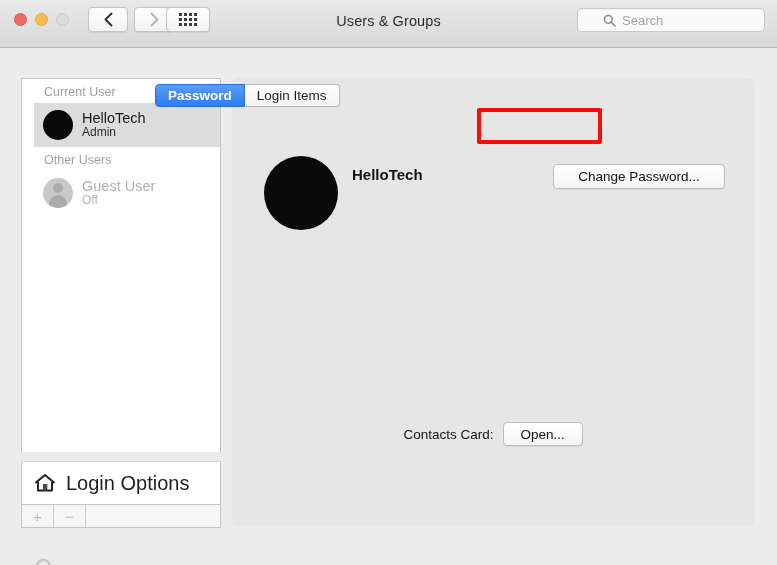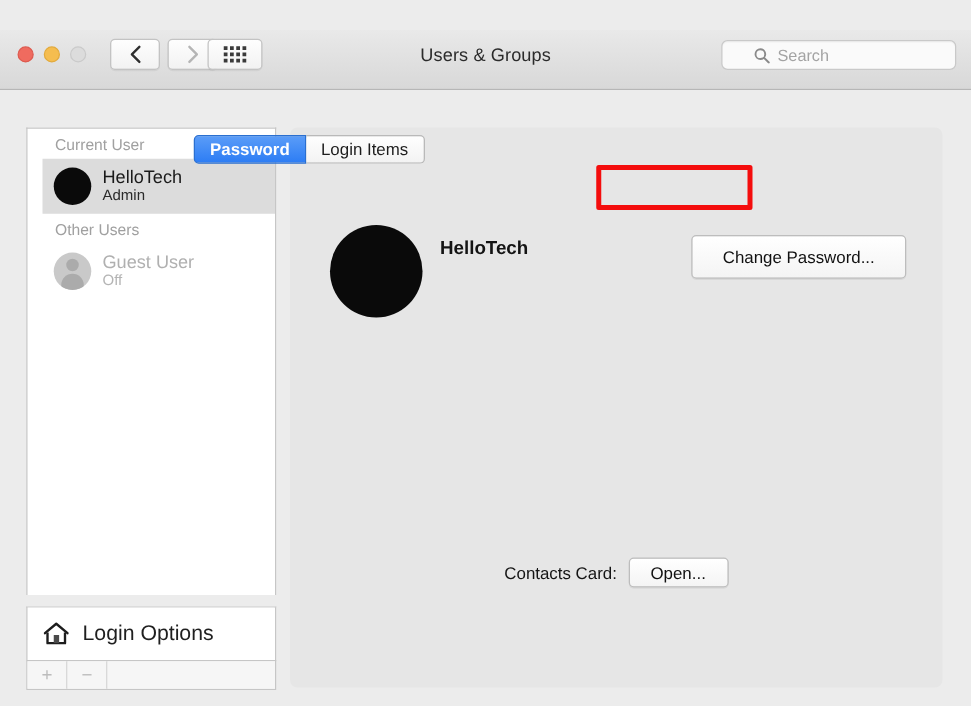--- a/index.html
+++ b/index.html
@@ -16,21 +16,20 @@
     width: 777px; height: 565px;
     background: #ececec;
   }
 
   
   .titlebar {
     position: relative;
     height: 48px;
     background: linear-gradient(to bottom, #e9e9e9 0%, #d8d8d8 100%);
     border-bottom: 1px solid #b6b6b6;
-    margin-top: 24px;
   }
   .traffic {
     position: absolute; left: 14px; top: 13px;
     display: flex; gap: 8px;
   }
   .tl { width: 13px; height: 13px; border-radius: 50%; }
   .tl-close  { background: #ef6b5f; border: 1px solid #dd5a4f; }
   .tl-min    { background: #f5bd4f; border: 1px solid #e2aa3d; }
   .tl-zoom   { background: #dcdcdc; border: 1px solid #cacaca; }
 
@@ -131,21 +130,21 @@
 
   .login-options {
     position: absolute; left: 21px; top: 413px;
     width: 200px; height: 44px;
     background: #fff;
     border: 1px solid #c6c6c6;
     border-top: 1px solid #d2d2d2;
     display: flex; align-items: center;
     padding-left: 12px;
   }
-  .login-options-label { font-size: 17px; color: #1f1f1f; margin-left: 10px; }
+  .login-options-label { font-size: 20px; color: #1f1f1f; margin-left: 10px; }
 
   .sb-footer {
     position: absolute; left: 21px; top: 456px;
     width: 200px; height: 24px;
     background: #f6f6f6;
     border: 1px solid #c6c6c6;
     display: flex; align-items: stretch;
   }
   .sb-btn {
     width: 32px;
@@ -212,21 +211,21 @@
   .btn {
     background: linear-gradient(to bottom, #ffffff, #f4f4f4);
     border: 1px solid #bdbdbd;
     border-radius: 4px;
     font-size: 13.5px; color: #111;
     display: flex; align-items: center; justify-content: center;
     box-shadow: 0 1px 0 rgba(0,0,0,0.06);
   }
   .btn-change {
     position: absolute; right: 29px; top: 86px;
-    width: 172px; height: 35px;
+    width: 172px; height: 25px;
   }
 
   .contacts-row {
     position: absolute; left: 0; right: 0; top: 344px;
     display: flex; align-items: center; justify-content: center;
   }
   .contacts-label { font-size: 13.5px; color: #141414; }
   .btn-open { width: 80px; height: 24px; margin-left: 9px; }
 
   .checks { position: absolute; left: 39px; top: 378px; }

